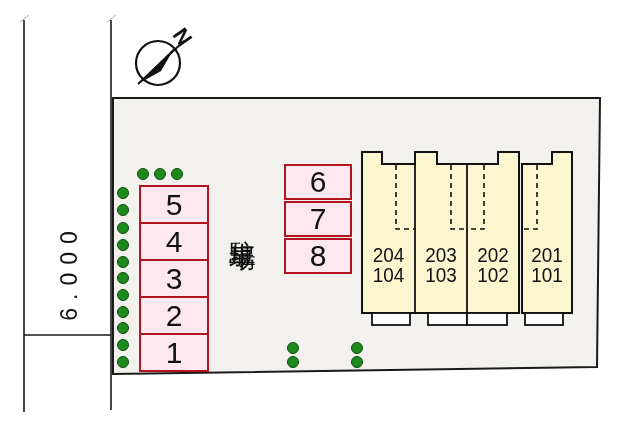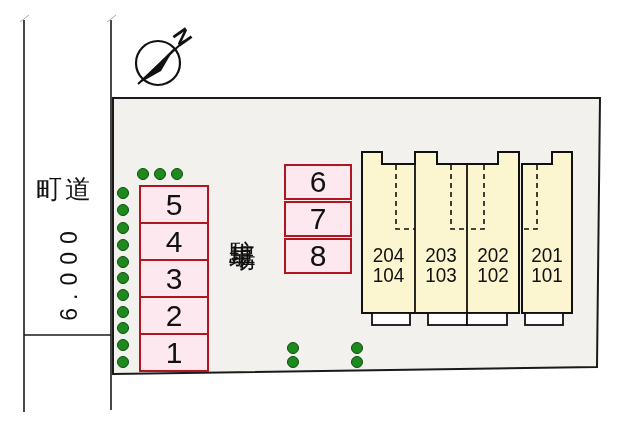--- a/index.html
+++ b/index.html
@@ -102,21 +102,20 @@
       <circle cx="143" cy="174" r="5.5"></circle>
       <circle cx="160" cy="174" r="5.5"></circle>
       <circle cx="177" cy="174" r="5.5"></circle>
       <circle cx="293" cy="348" r="5.5"></circle>
       <circle cx="293" cy="362" r="5.5"></circle>
       <circle cx="357" cy="348" r="5.5"></circle>
       <circle cx="357" cy="362" r="5.5"></circle>
     </g>
   </svg>
 
-  <div class="txt road-label">町道</div>
   <div class="txt road-width">6.000</div>
 
   <div class="txt parking-area-label">駐車場</div>
 
   <div class="space-col col-left">
     <div class="space">5</div>
     <div class="space">4</div>
     <div class="space">3</div>
     <div class="space">2</div>
     <div class="space">1</div>

